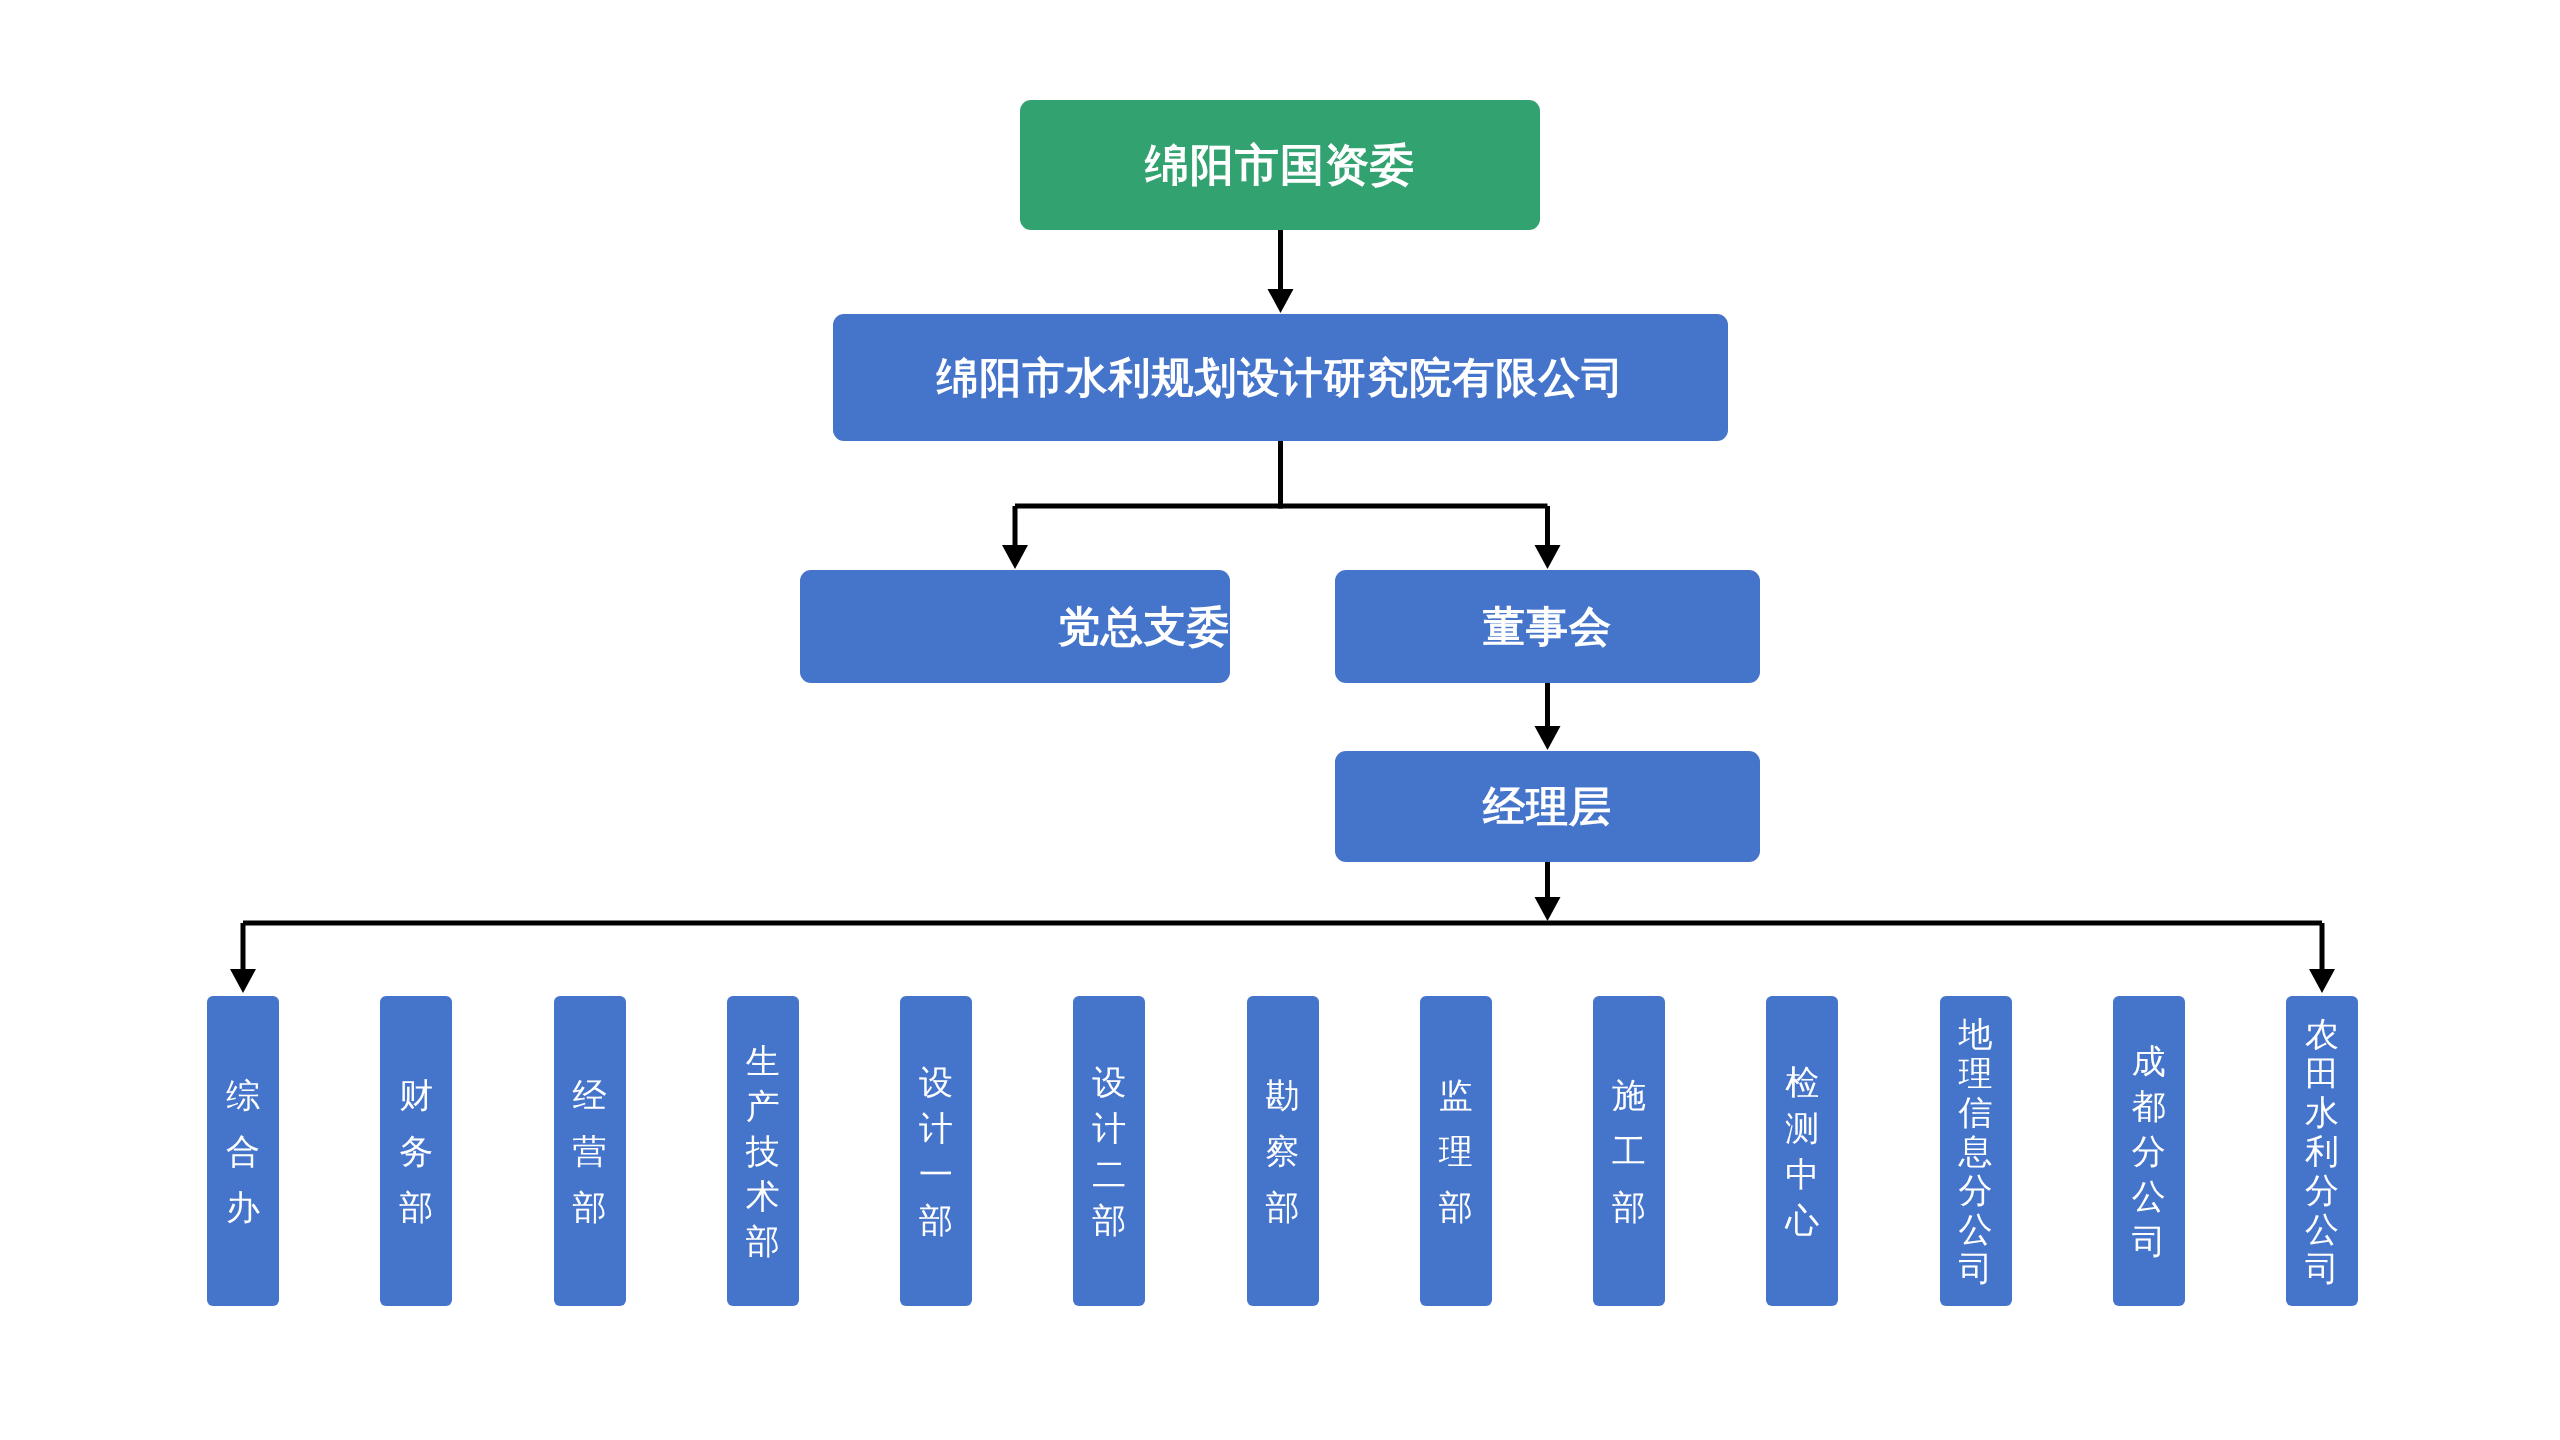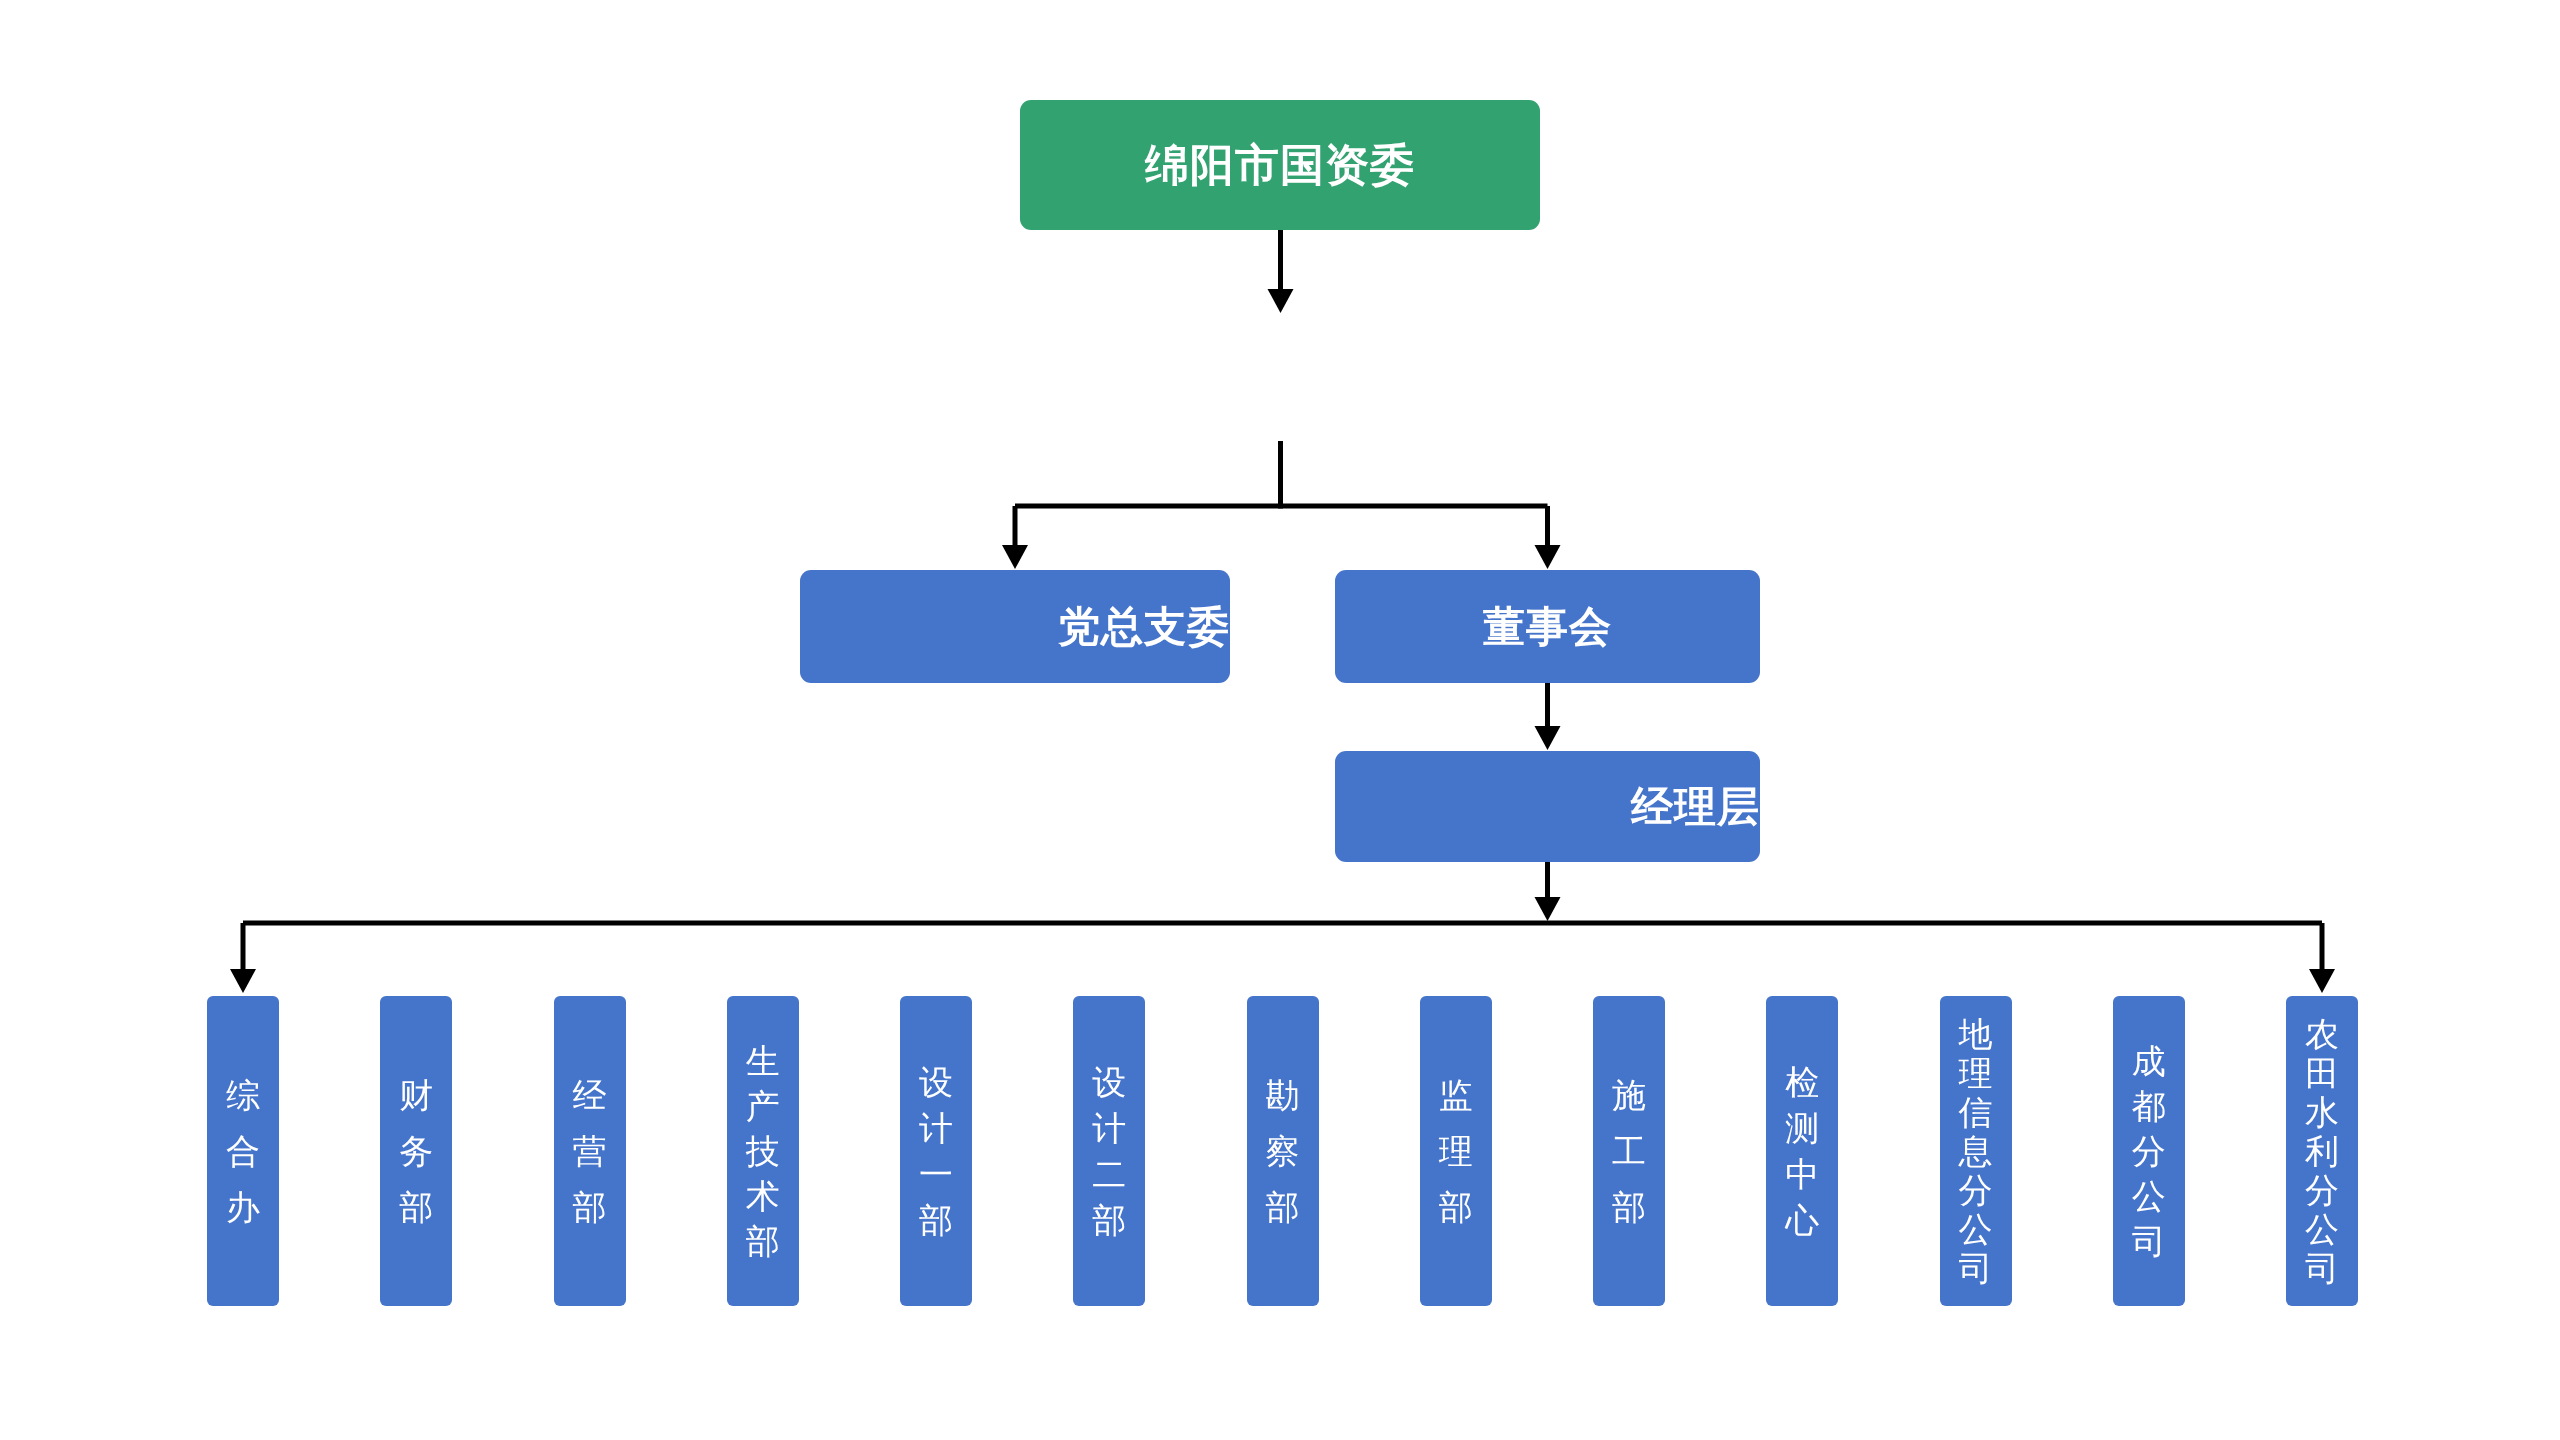--- a/index.html
+++ b/index.html
@@ -32,21 +32,21 @@
     text-align:center;
     border-radius:11px;
     background:var(--node-blue);
     letter-spacing:1px;
   }
   .node .node-label{display:block;}
   .node-root{left:1020px;top:100px;width:520px;height:130px;background:var(--root-green);font-size:44px;}
   .node-company{left:833px;top:314px;width:895px;height:127px;font-size:42px;}
   .node-party{left:800px;top:570px;width:430px;height:113px;font-size:42px;justify-content:flex-end;}
   .node-board{left:1335px;top:570px;width:425px;height:113px;font-size:42px;}
-  .node-management{left:1335px;top:751px;width:425px;height:111px;font-size:42px;justify-content:flex-end;}
+  .node-management{left:1335px;top:751px;width:425px;height:111px;font-size:42px;}
   .dept-row{
     position:absolute;left:207px;top:996px;width:2151px;height:310px;
     display:flex;justify-content:space-between;
   }
   .dept{
     width:72px;height:310px;
     background:var(--node-blue);
     border-radius:6px;
     display:flex;flex-direction:column;align-items:center;justify-content:center;
     color:var(--node-text);
@@ -85,20 +85,23 @@
     <path d="M243 993 L230 969 L256 969 Z"></path>
 
     <line x1="2322" y1="923" x2="2322" y2="970"></line>
     <path d="M2322 993 L2309 969 L2335 969 Z"></path>
   </svg>
 
   <div class="node node-root">
     <span class="node-label">绵阳市国资委</span>
   </div>
 
+  <div class="node node-company">
+    <span class="node-label">绵阳市水利规划设计研究院有限公司</span>
+  </div>
 
   <div class="node node-party">
     <span class="node-label">党总支委</span>
   </div>
 
   <div class="node node-board">
     <span class="node-label">董事会</span>
   </div>
 
   <div class="node node-management">

